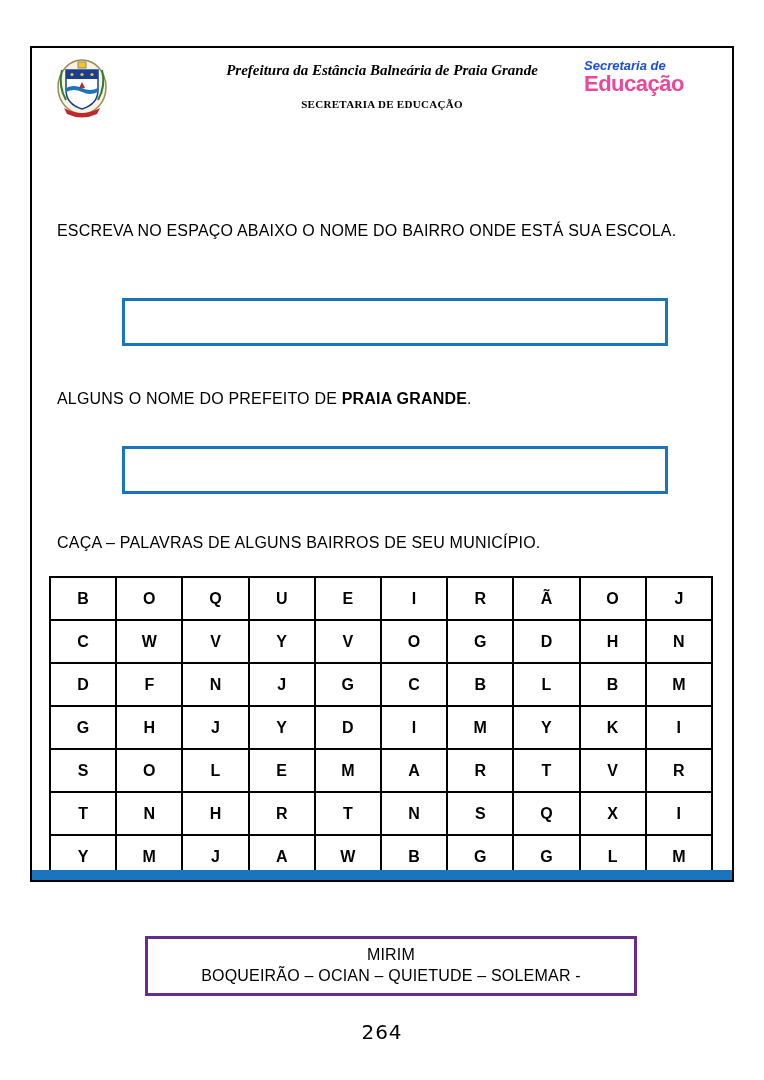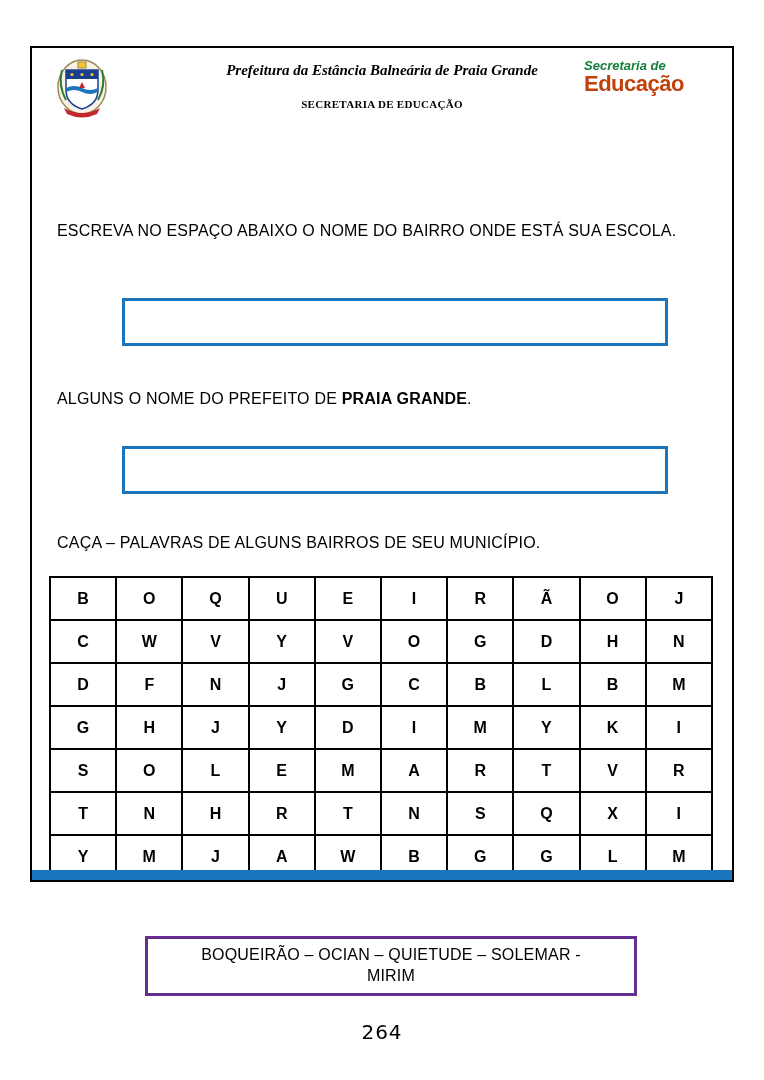--- a/index.html
+++ b/index.html
@@ -27,22 +27,22 @@
   .header-center {
     position:absolute; left:150px; top:14px; width:400px;
     text-align:center;
     font-family:"Liberation Serif", serif;
   }
   .header-title { font-size:15px; font-weight:bold; font-style:italic; }
   .header-state { font-size:10px; margin-top:3px; }
   .header-secretariat { font-size:11px; font-weight:bold; margin-top:19px; letter-spacing:.3px; }
 
   .edu-logo { position:absolute; right:18px; top:10px; width:130px; text-align:left; }
-  .edu-line1 { font-size:13px; color:#15803d; font-style:italic; font-weight:bold; }
-  .edu-line2 { font-size:22px; color:#c2410c; font-weight:bold; letter-spacing:-.5px; line-height:1; }
+  .edu-line1 { font-size:13px; color:#1d4ed8; font-style:italic; font-weight:bold; }
+  .edu-line2 { font-size:22px; color:#ec4899; font-weight:bold; letter-spacing:-.5px; line-height:1; }
 
   
   .question {
     position:absolute; left:25px; width:658px;
     font-size:16px; line-height:1.35; letter-spacing:.2px;
   }
   .q1 { top:172px; text-align:justify; }
   .q2 { top:340px; }
   .q3 { top:484px; }
   .q2 .bold-underline { font-weight:bold; }
@@ -215,21 +215,21 @@
             <td>B</td>
             <td>G</td>
             <td>G</td>
             <td>L</td>
             <td>M</td>
           </tr>
         </tbody>
     </table>
 
     <div class="wordlist-box">
+      <div>MIRIM</div>
       <div>BOQUEIRÃO – OCIAN – QUIETUDE – SOLEMAR -</div>
-      <div>MIRIM</div>
     </div>
 
     <div class="page-number">264</div>
 
     <div class="bottom-bar"></div>
   </div>
 </div>
 
 </body></html>

